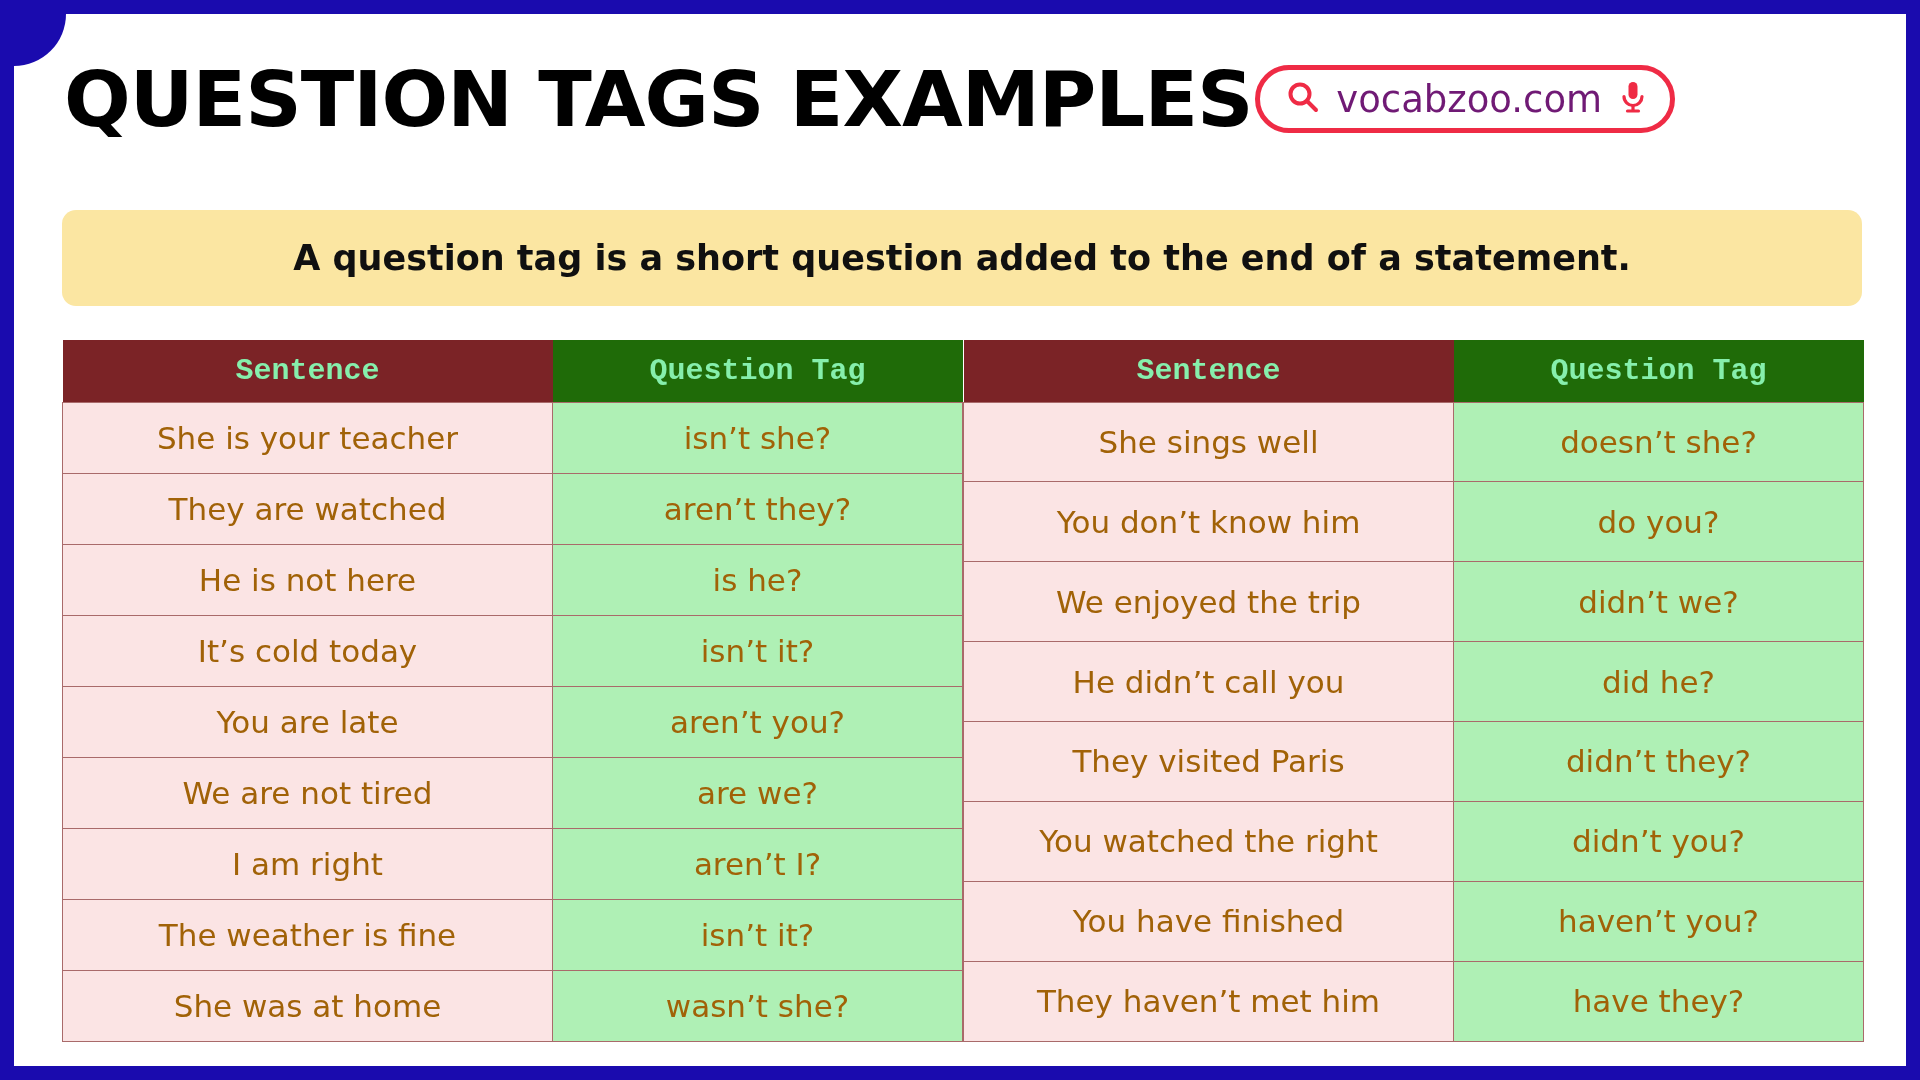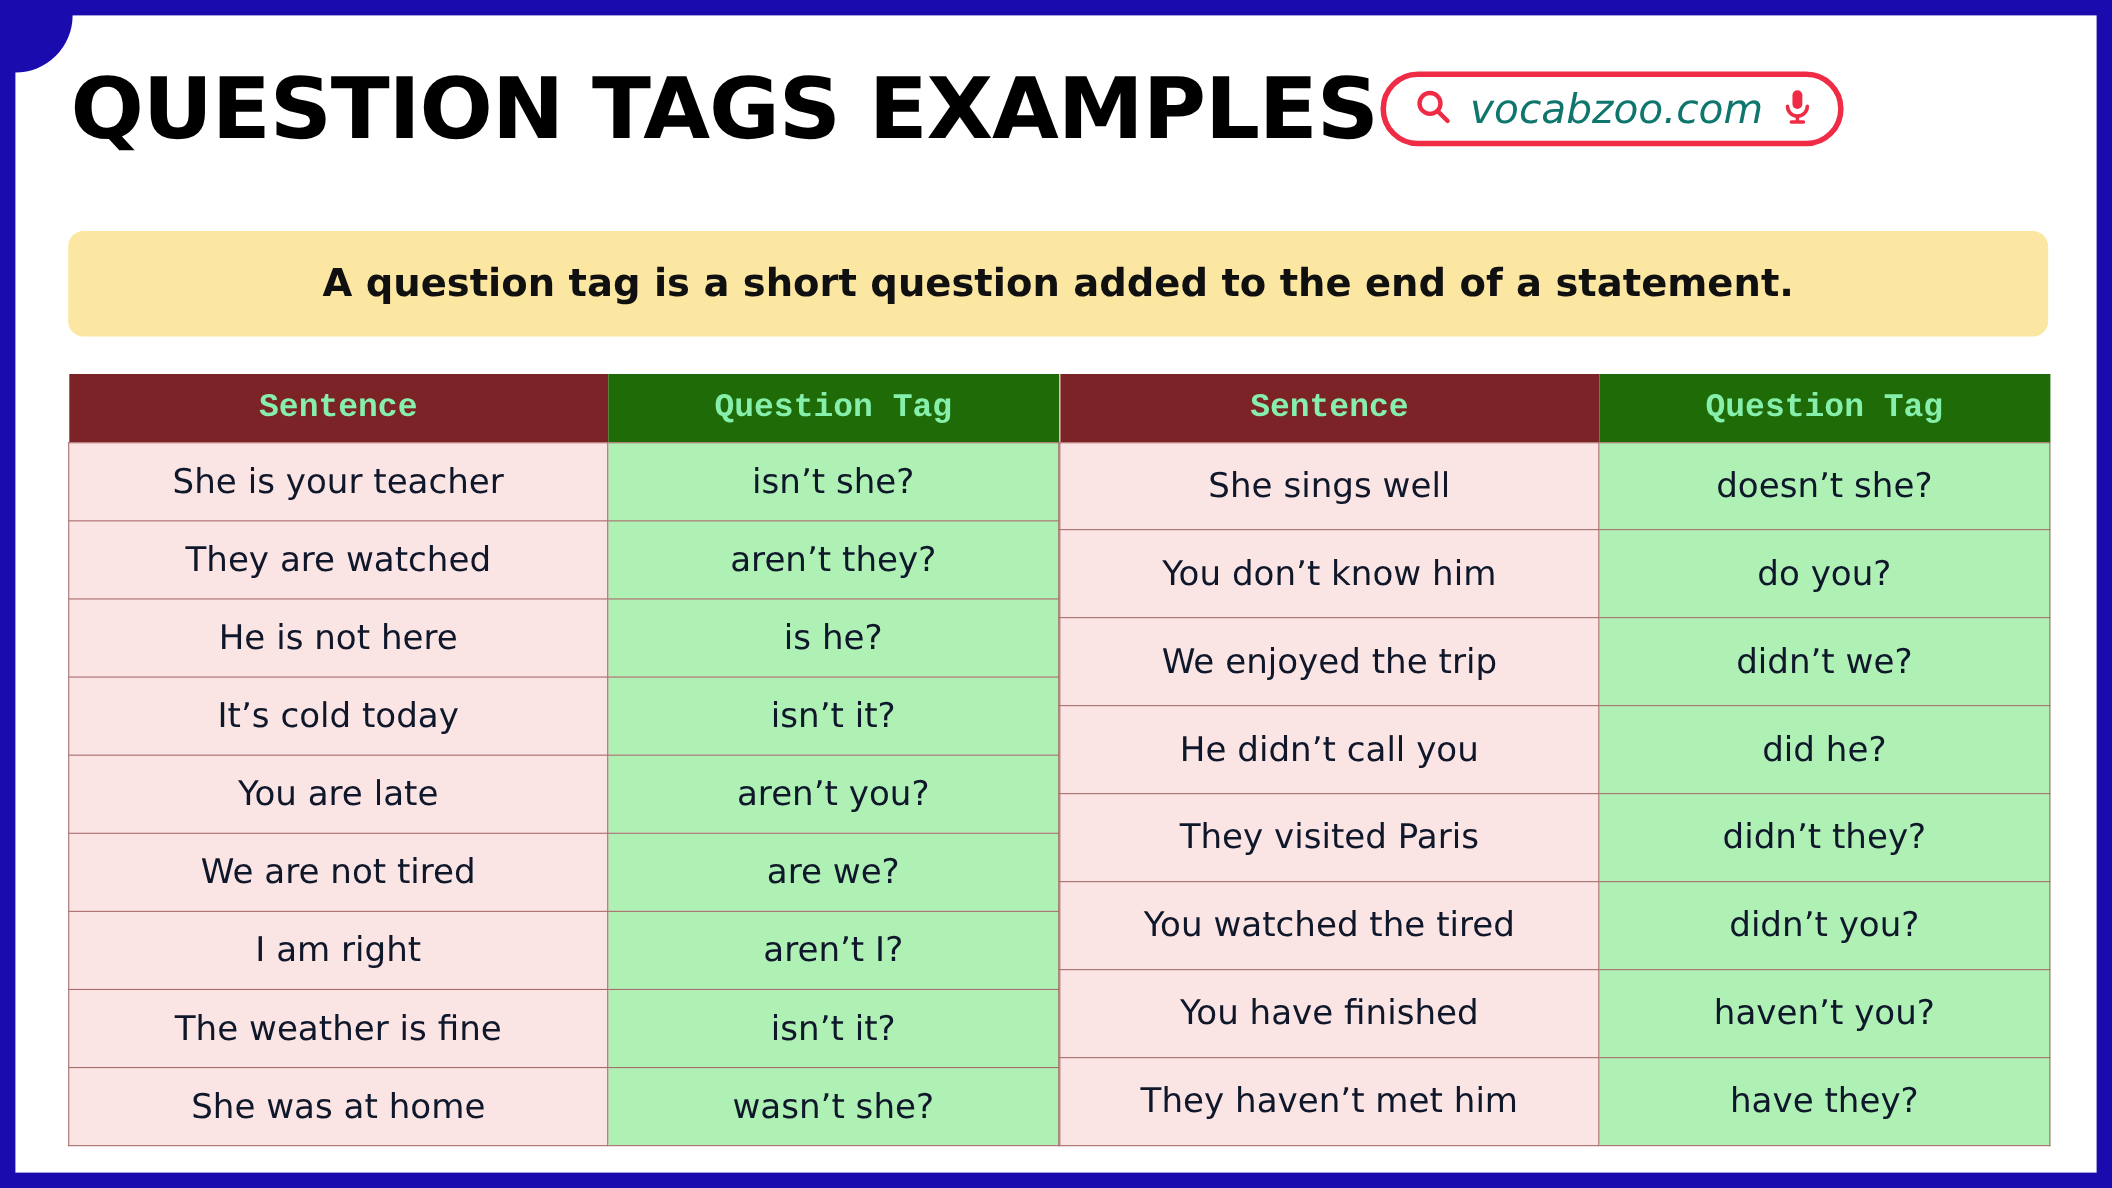--- a/index.html
+++ b/index.html
@@ -63,23 +63,22 @@
     border-radius:44px;
     height:68px;
     padding:0 22px 0 26px;
     background:#ffffff;
     white-space:nowrap;
   }
   #search-icon { flex:0 0 auto; display:block; }
   #site-url {
     font-family:"DejaVu Sans", sans-serif;
     font-size:37px;
-    color:#0f766e;
+    color:#701a75;
     letter-spacing:0px;
-    font-style:italic;
   }
   #mic-icon { flex:0 0 auto; display:block; }
 
   
   #subtitle-banner {
     position:absolute;
     left:48px; top:196px;
     width:1800px; height:96px;
     background:#FBE6A2;
     border-radius:14px;
@@ -117,21 +116,21 @@
     letter-spacing:0px;
     border:0;
   }
   .th-sentence { background:#7B2326; width:490px; }
   .th-tag      { background:#1F6B08; width:410px; }
 
   .tbl td {
     height:71px;
     font-family:"DejaVu Sans", sans-serif;
     font-size:31px;
-    color:#0f172a;
+    color:#a16207;
     text-align:center;
     vertical-align:middle;
     border:1px solid #A96A6A;
     font-weight:400;
   }
   td.c-sentence { background:#FBE4E4; }
   td.c-tag      { background:#AFF0B5;text-align:center; }
 </style>
 </head>
 <body>
@@ -236,21 +235,21 @@
           </tr>
           <tr>
             <td class="c-sentence">He didn’t call you</td>
             <td class="c-tag">did he?</td>
           </tr>
           <tr>
             <td class="c-sentence">They visited Paris</td>
             <td class="c-tag">didn’t they?</td>
           </tr>
           <tr>
-            <td class="c-sentence">You watched the tired</td>
+            <td class="c-sentence">You watched the right</td>
             <td class="c-tag">didn’t you?</td>
           </tr>
           <tr>
             <td class="c-sentence">You have finished</td>
             <td class="c-tag">haven’t you?</td>
           </tr>
           <tr>
             <td class="c-sentence">They haven’t met him</td>
             <td class="c-tag">have they?</td>
           </tr>

